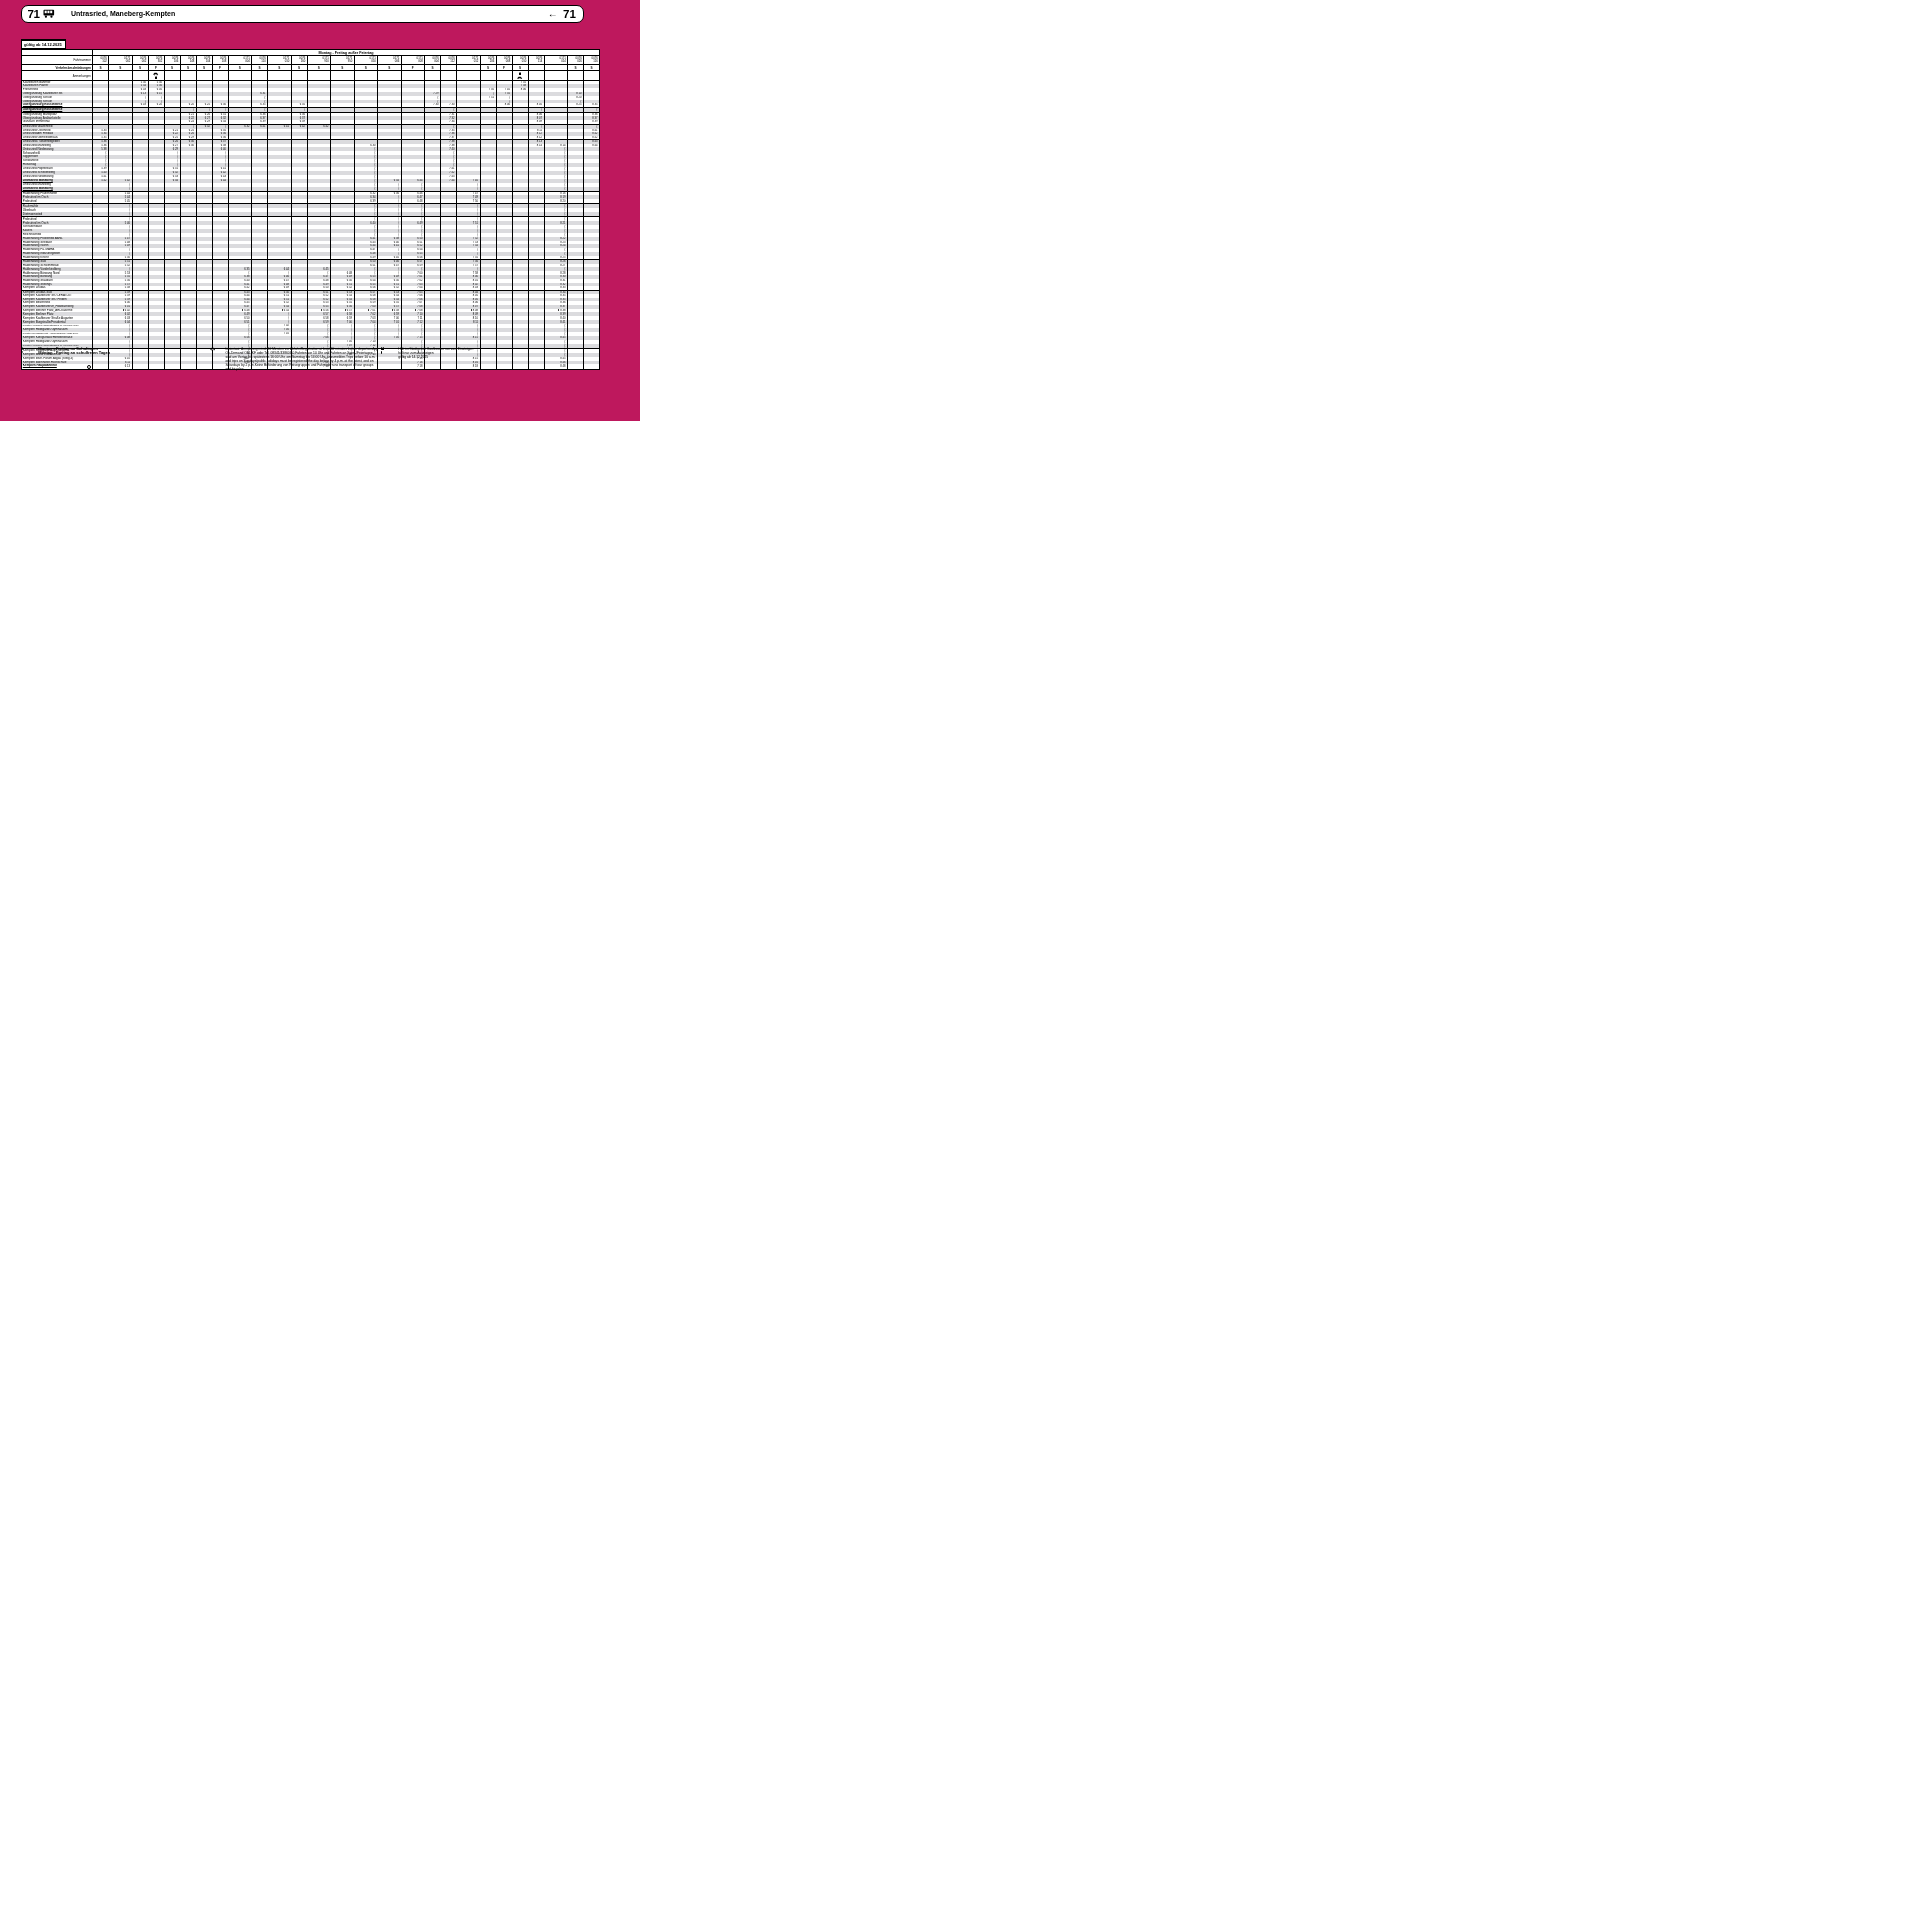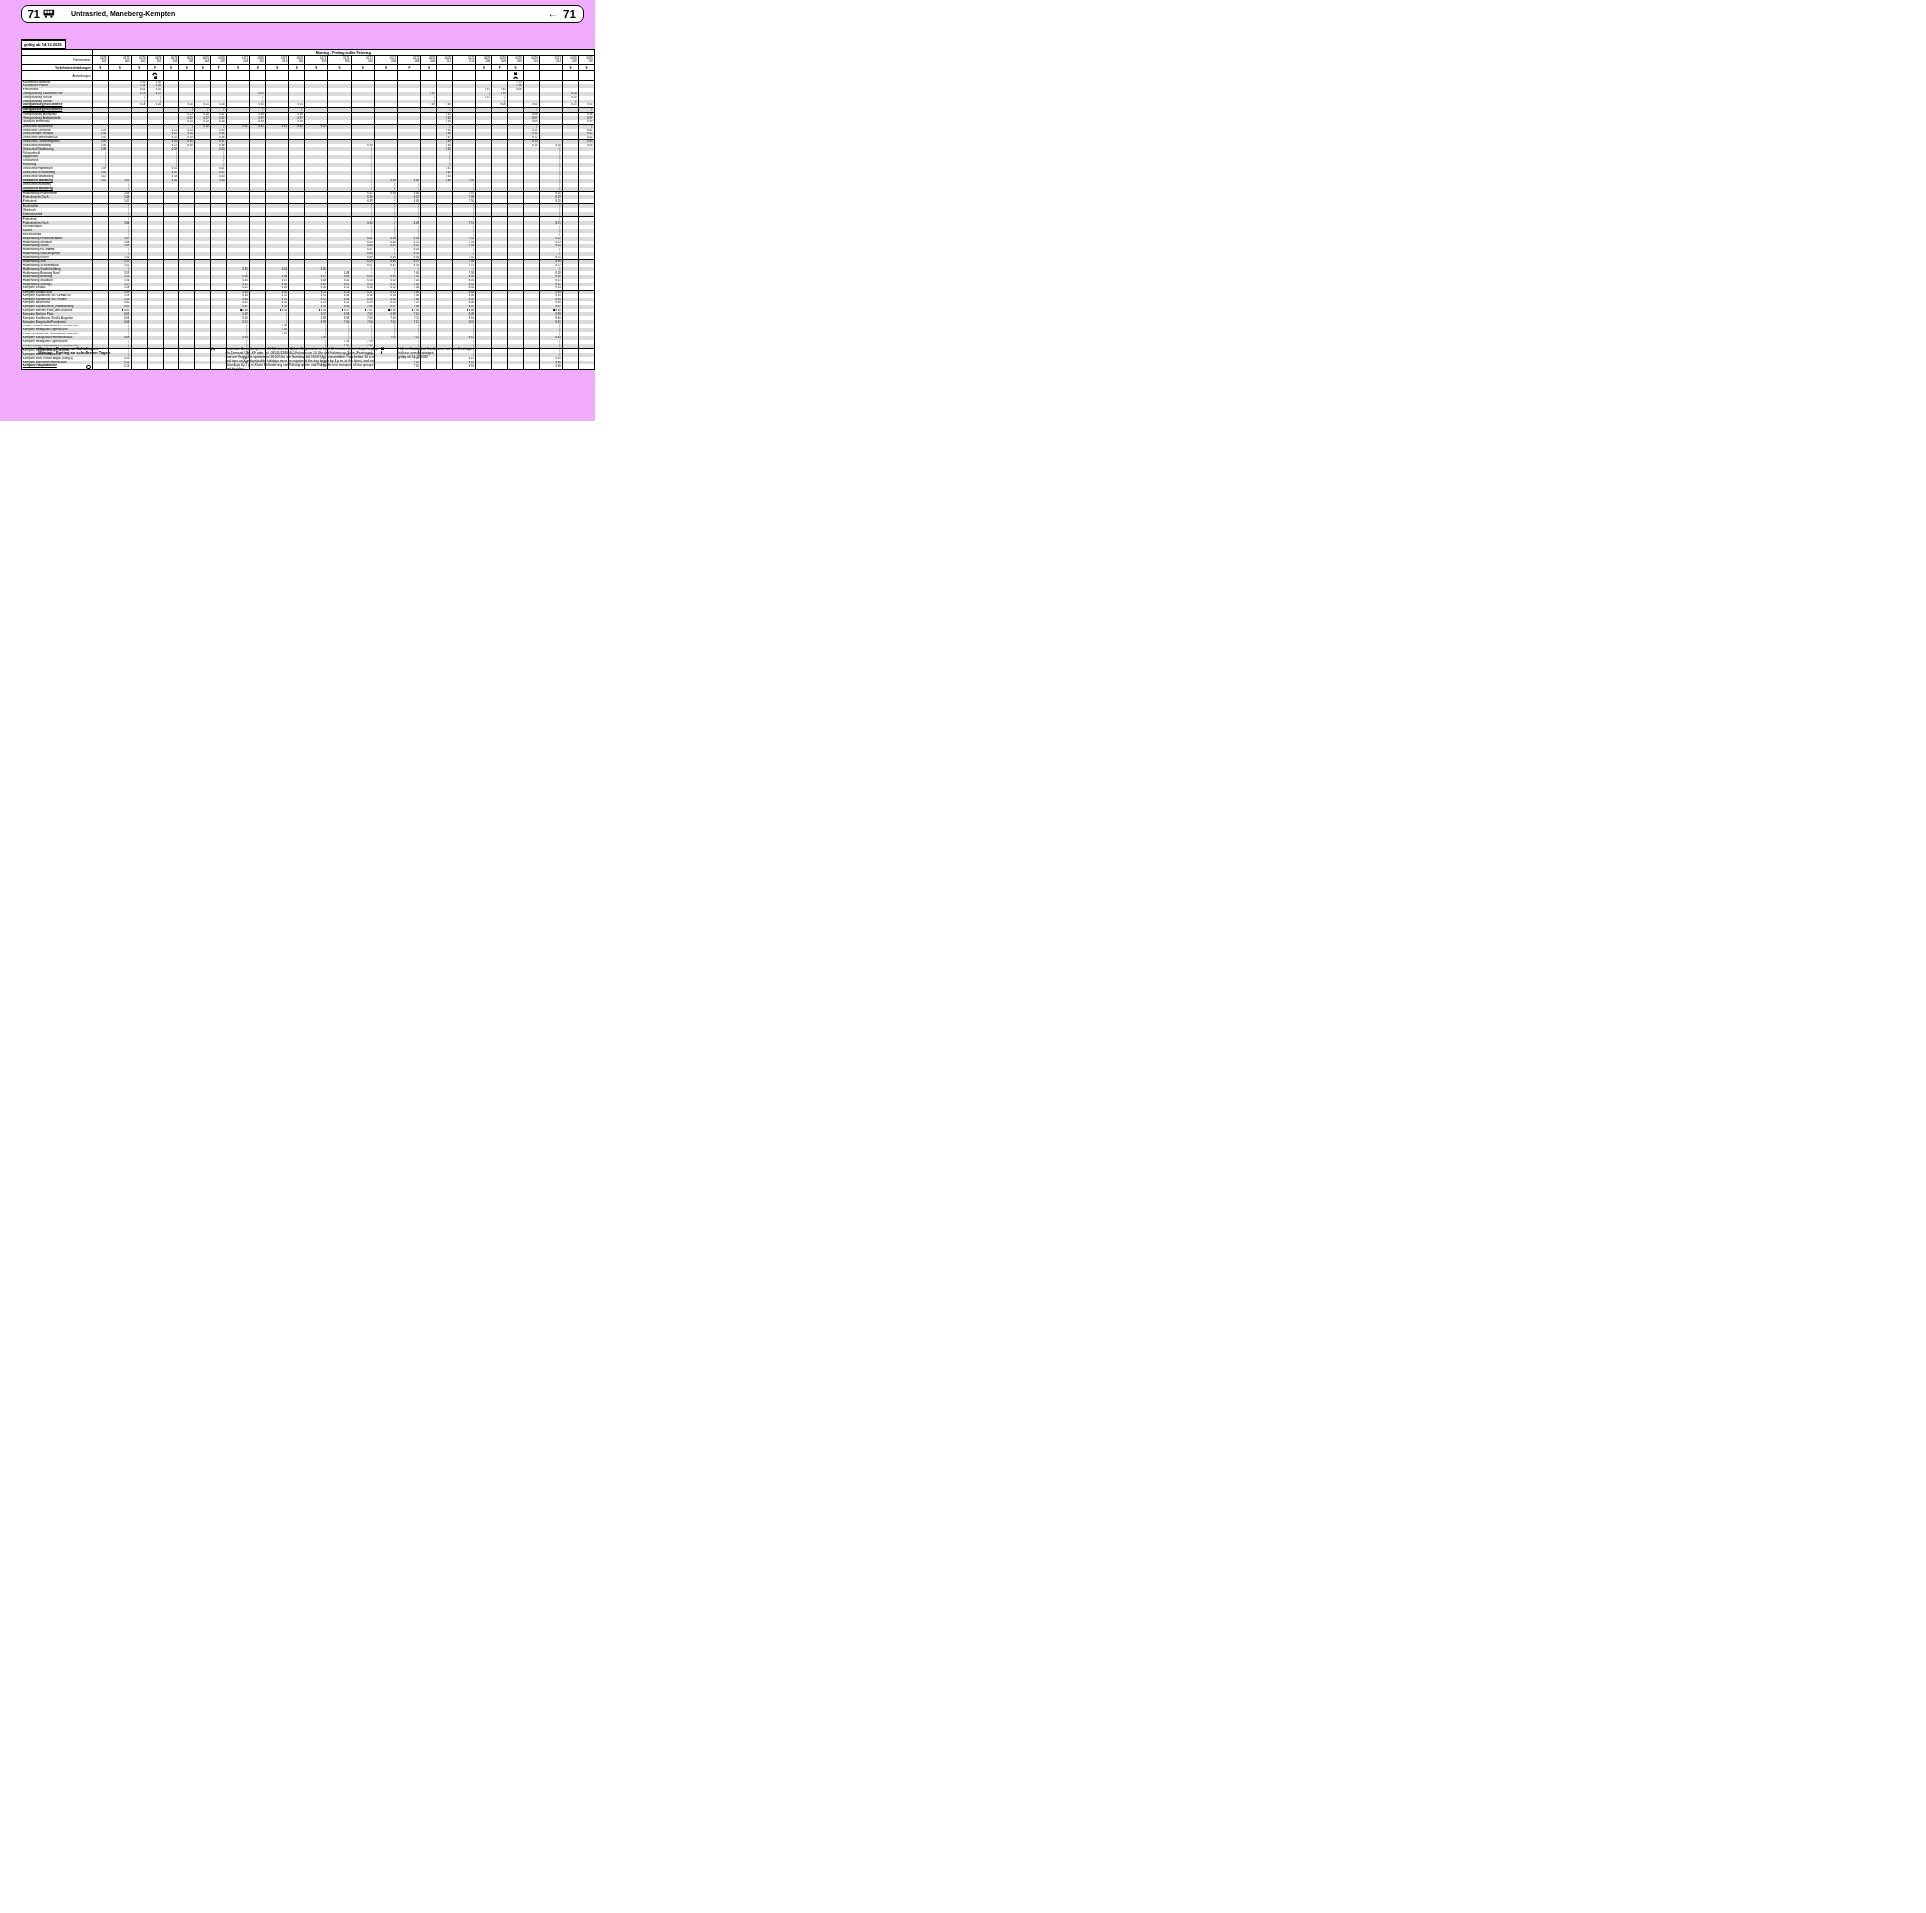--- a/index.html
+++ b/index.html
@@ -1,17 +1,17 @@
 <!DOCTYPE html>
 <html style="font-size:6.2px"><head>
 <meta charset="utf-8">
 <style>
   html,body{margin:0;padding:0;background:#fff;color:#000;
     font-family:"Liberation Sans", sans-serif;}
-  #page{position:relative;width:595px;height:421px;overflow:hidden;background:#f0abfc;}
+  #page{position:relative;width:595px;height:421px;overflow:hidden;background:#be185d;padding-left:45px;}
 
   
   .hdrbar{position:absolute;left:21px;top:4.6px;width:561px;height:16px;
     border:1.2px solid #000;border-radius:7px;display:flex;align-items:center;background:#fff;}
   .routeno{font-size:11.6px;font-weight:bold;margin-left:5.4px;letter-spacing:-0.4px;}
   .busicon{width:11.6px;height:9.2px;margin-left:3.9px;}
   .hdrtitle{font-size:7px;font-weight:bold;margin-left:16px;}
   .hdr-right{margin-left:auto;display:flex;align-items:center;margin-right:7px;}
   .arrow{font-size:10px;font-weight:bold;line-height:7.7px;margin-right:5.4px;}
   .routeno2{font-size:11.6px;font-weight:bold;}

